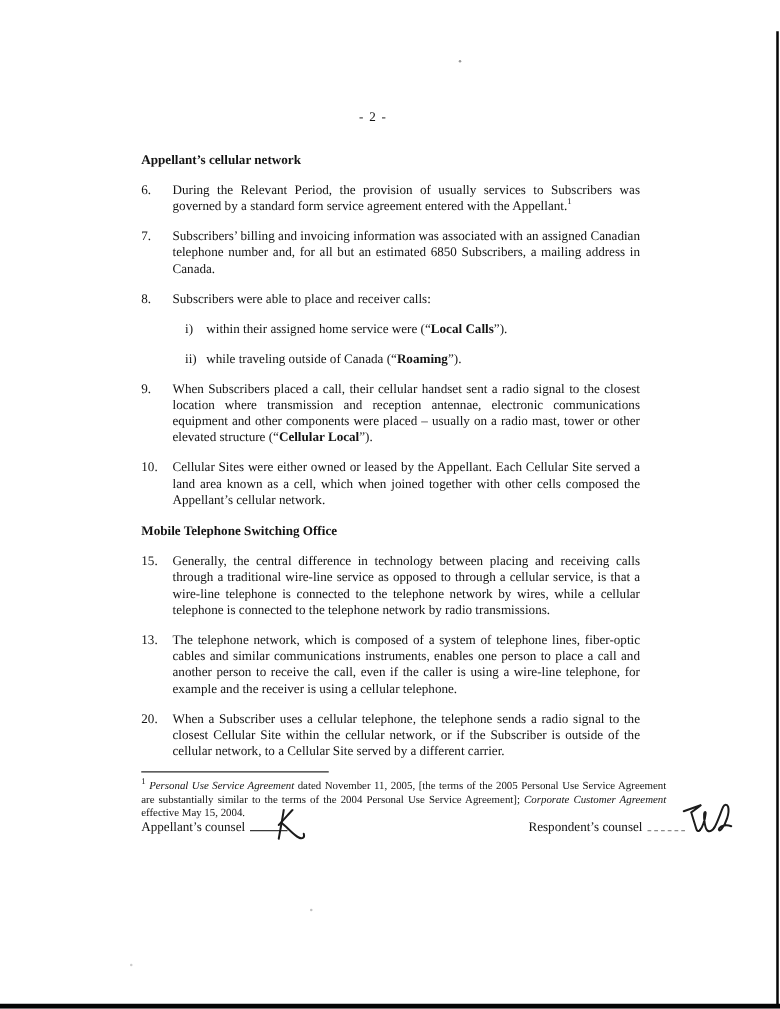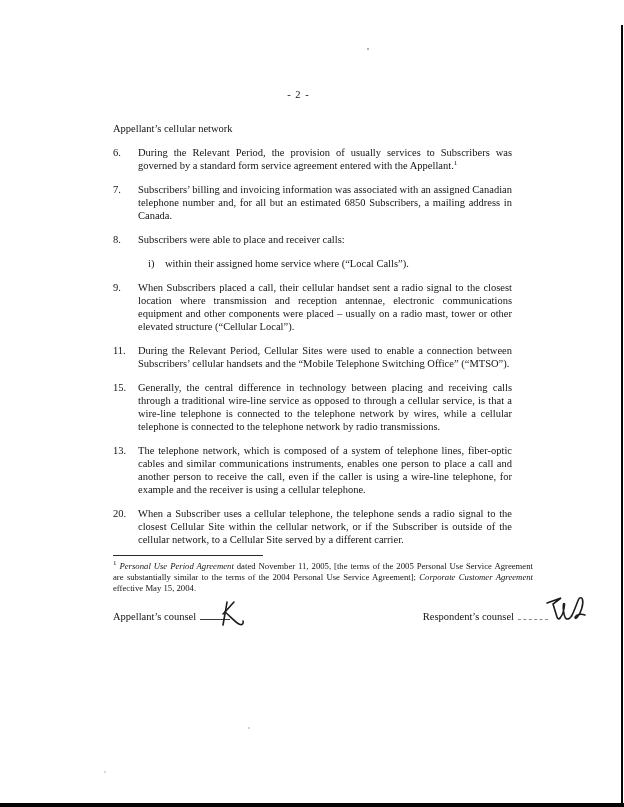--- a/index.html
+++ b/index.html
@@ -25,46 +25,46 @@
   .speck-c { left: 104px; top: 771px; opacity: .5; }
 
   .page-content {
     position: absolute; left: 113px; top: 88px; width: 399px;
     font-size: 10.5px; line-height: 13px;
   }
   .page-number {
     text-align: center; transform: translateX(-14px);
     letter-spacing: 1px; margin-bottom: 21px;
   }
-  .section-heading { font-weight: normal; margin-top: 12px; }
+  .section-heading { font-weight: bold; margin-top: 12px; }
   .section-heading:first-child { margin-top: 0; }
 
   .item { display: flex; margin-top: 11px; }
   .item-number { width: 25px; flex: 0 0 25px; }
   .item-text { flex: 1; text-align: justify; }
 
   .sub-item { display: flex; margin-top: 11px; margin-left: 35px; }
   .sub-label { width: 17px; flex: 0 0 17px; }
   .sub-text { flex: 1; text-align: justify; }
 
-  .b { font-weight: normal; }
+  .b { font-weight: bold; }
   .i { font-style: italic; }
   sup { font-size: 7px; line-height: 0; vertical-align: super; }
 
   .footnote-divider {
     border: 0; border-top: 1.5px solid #2a2a2a;
     width: 150px; margin: 9px 0 5px 0;
   }
   .footnote {
     font-size: 8.7px; line-height: 11px; text-align: justify;
     width: 420px;
   }
   .signature-row {
     display: flex; justify-content: space-between;
-    margin-top: 16px; align-items: flex-end;
+    align-items: flex-end;
     width: 435px;
   }
   .sig-block { position: relative; white-space: nowrap; }
   .sig-line-solid {
     display: inline-block; width: 30px; border-bottom: 1.3px solid #3a3a3a;
     margin-left: 4px;
   }
   .sig-line-dashed {
     display: inline-block; width: 30px; border-bottom: 1px dashed #8a8a8a;
     margin-left: 4px;
@@ -95,47 +95,52 @@
       <div class="item">
         <span class="item-number">7.</span>
         <div class="item-text"><span>Subscribers’ billing and invoicing information was associated with an assigned Canadian telephone number and, for all but an estimated 6850 Subscribers, a mailing address in Canada.</span></div>
       </div>
       <div class="item">
         <span class="item-number">8.</span>
         <div class="item-text"><span>Subscribers were able to place and receiver calls:</span></div>
       </div>
       <div class="sub-item">
         <span class="sub-label">i)</span>
-        <div class="sub-text"><span>within their assigned home service where (“</span><span class="b ">Local Calls</span><span>”).</span></div>
+        <div class="sub-text"><span>within their assigned home service were (“</span><span class="b ">Local Calls</span><span>”).</span></div>
+      </div>
+      <div class="sub-item">
+        <span class="sub-label">ii)</span>
+        <div class="sub-text"><span>while traveling outside of Canada (“</span><span class="b ">Roaming</span><span>”).</span></div>
       </div>
       <div class="item">
         <span class="item-number">9.</span>
         <div class="item-text"><span>When Subscribers placed a call, their cellular handset sent a radio signal to the closest location where transmission and reception antennae, electronic communications equipment and other components were placed – usually on a radio mast, tower or other elevated structure (“</span><span class="b ">Cellular Local</span><span>”).</span></div>
       </div>
       <div class="item">
-        <span class="item-number">11.</span>
-        <div class="item-text"><span>During the Relevant Period, Cellular Sites were used to enable a connection between Subscribers’ cellular handsets and the “Mobile Telephone Switching Office” (“</span><span class="b ">MTSO</span><span>”).</span></div>
+        <span class="item-number">10.</span>
+        <div class="item-text"><span>Cellular Sites were either owned or leased by the Appellant. Each Cellular Site served a land area known as a cell, which when joined together with other cells composed the Appellant’s cellular network.</span></div>
       </div>
+      <div class="section-heading">Mobile Telephone Switching Office</div>
       <div class="item">
         <span class="item-number">15.</span>
         <div class="item-text"><span>Generally, the central difference in technology between placing and receiving calls through a traditional wire-line service as opposed to through a cellular service, is that a wire-line telephone is connected to the telephone network by wires, while a cellular telephone is connected to the telephone network by radio transmissions.</span></div>
       </div>
       <div class="item">
         <span class="item-number">13.</span>
         <div class="item-text"><span>The telephone network, which is composed of a system of telephone lines, fiber-optic cables and similar communications instruments, enables one person to place a call and another person to receive the call, even if the caller is using a wire-line telephone, for example and the receiver is using a cellular telephone.</span></div>
       </div>
       <div class="item">
         <span class="item-number">20.</span>
         <div class="item-text"><span>When a Subscriber uses a cellular telephone, the telephone sends a radio signal to the closest Cellular Site within the cellular network, or if the Subscriber is outside of the cellular network, to a Cellular Site served by a different carrier.</span></div>
       </div>
     </div>
 
   <hr class="footnote-divider">
 
-  <div class="footnote" id="footnote-text"><sup>1</sup> <span class="i">Personal Use Period Agreement</span><span> dated November 11, 2005, [the terms of the 2005 Personal Use Service Agreement are substantially similar to the terms of the 2004 Personal Use Service Agreement]; </span><span class="i">Corporate Customer Agreement</span><span> effective May 15, 2004.</span></div>
+  <div class="footnote" id="footnote-text"><sup>1</sup> <span class="i">Personal Use Service Agreement</span><span> dated November 11, 2005, [the terms of the 2005 Personal Use Service Agreement are substantially similar to the terms of the 2004 Personal Use Service Agreement]; </span><span class="i">Corporate Customer Agreement</span><span> effective May 15, 2004.</span></div>
 
   <div class="signature-row">
     <span class="sig-block">
       <span>Appellant’s counsel</span><span class="sig-line-solid"></span>
       <svg class="sig-svg sig-svg-left" width="30" height="28" viewBox="0 0 30 28">
         <g fill="none" stroke="#1c1c1c" stroke-width="1.6" stroke-linecap="round">
           <path d="M10 3 C 9 10, 7 20, 6 26"></path>
           <path d="M6 15 C 10 11, 14 6, 17 3"></path>
           <path d="M8 13 C 13 17, 18 23, 22 25 C 25 26.5, 27 25, 26 22"></path>
         </g>

